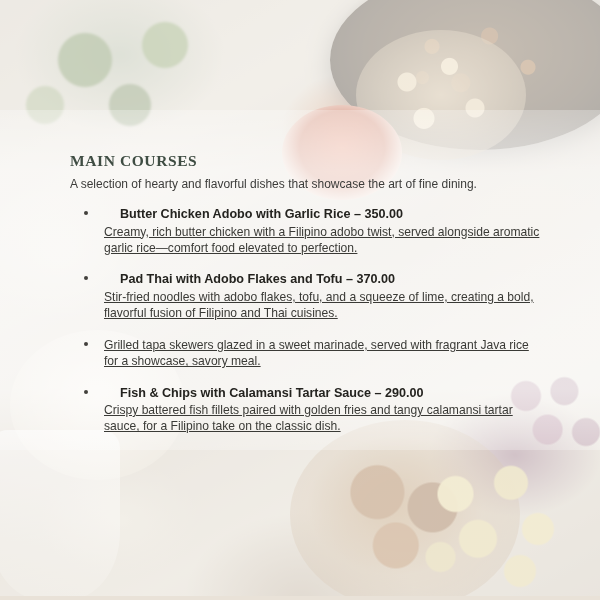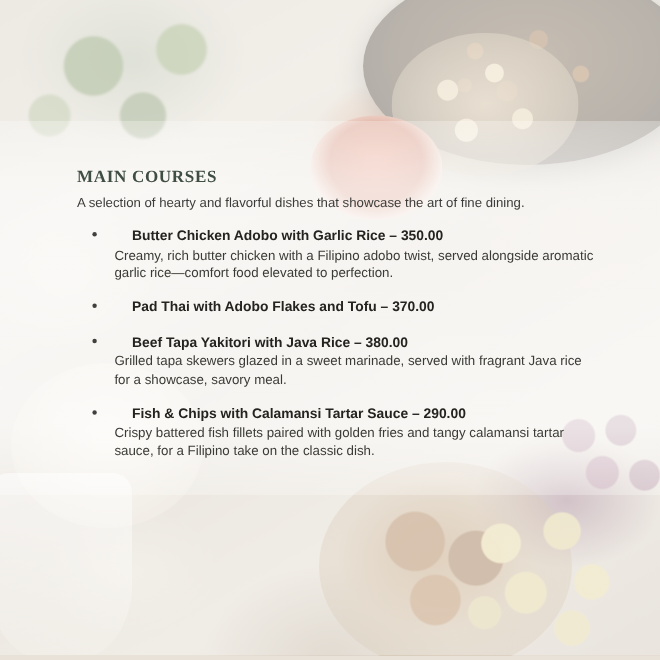--- a/index.html
+++ b/index.html
@@ -206,20 +206,21 @@
     color: #24231f;
     line-height: 1.3;
     margin: 0 0 1px 0;
     padding-left: 16px;
   }
   .item-desc {
     font-size: 12.1px;
     color: #3a3a36;
     line-height: 1.36;
     margin: 0;
+    text-decoration: underline;
   }
 </style>
 </head>
 <body>
 
 <div id="page">
 
   <div class="photo">
     <div class="herbs"></div>
     <div class="pan"></div>
@@ -244,25 +245,25 @@
 
       <li class="item">
         <span class="bullet"></span>
         <p class="item-name">Butter Chicken Adobo with Garlic Rice – 350.00</p>
         <p class="item-desc">Creamy, rich butter chicken with a Filipino adobo twist, served alongside aromatic garlic rice—comfort food elevated to perfection.</p>
       </li>
 
       <li class="item">
         <span class="bullet"></span>
         <p class="item-name">Pad Thai with Adobo Flakes and Tofu – 370.00</p>
-      </li>
-
-      <li class="item">
-        <span class="bullet"></span>
-        <p class="item-name">Beef Tapa Yakitori with Java Rice – 380.00</p>
+        <p class="item-desc">Stir-fried noodles with adobo flakes, tofu, and a squeeze of lime, creating a bold, flavorful fusion of Filipino and Thai cuisines.</p>
+      </li>
+
+      <li class="item">
+        <span class="bullet"></span>
         <p class="item-desc">Grilled tapa skewers glazed in a sweet marinade, served with fragrant Java rice for a showcase, savory meal.</p>
       </li>
 
       <li class="item">
         <span class="bullet"></span>
         <p class="item-name">Fish &amp; Chips with Calamansi Tartar Sauce – 290.00</p>
         <p class="item-desc">Crispy battered fish fillets paired with golden fries and tangy calamansi tartar sauce, for a Filipino take on the classic dish.</p>
       </li>
 
     </ul>

